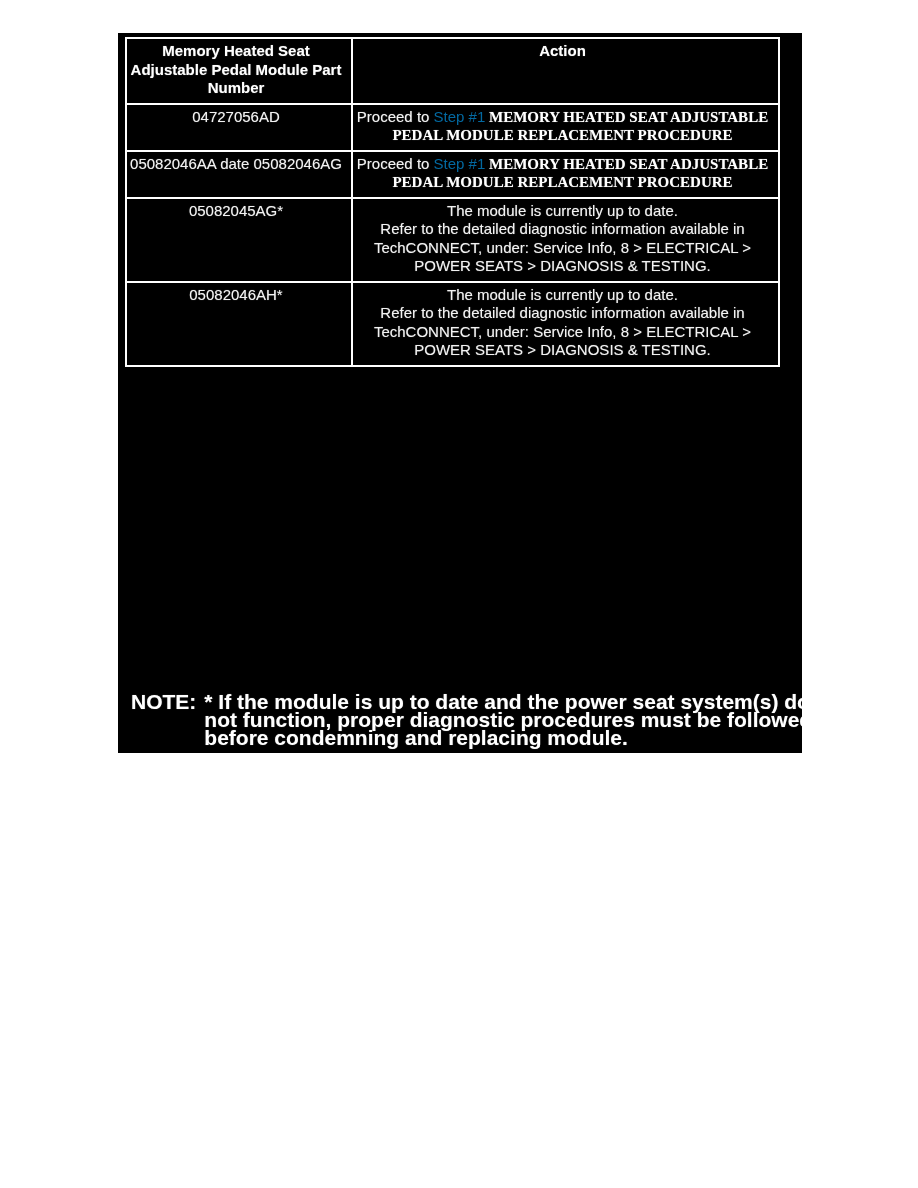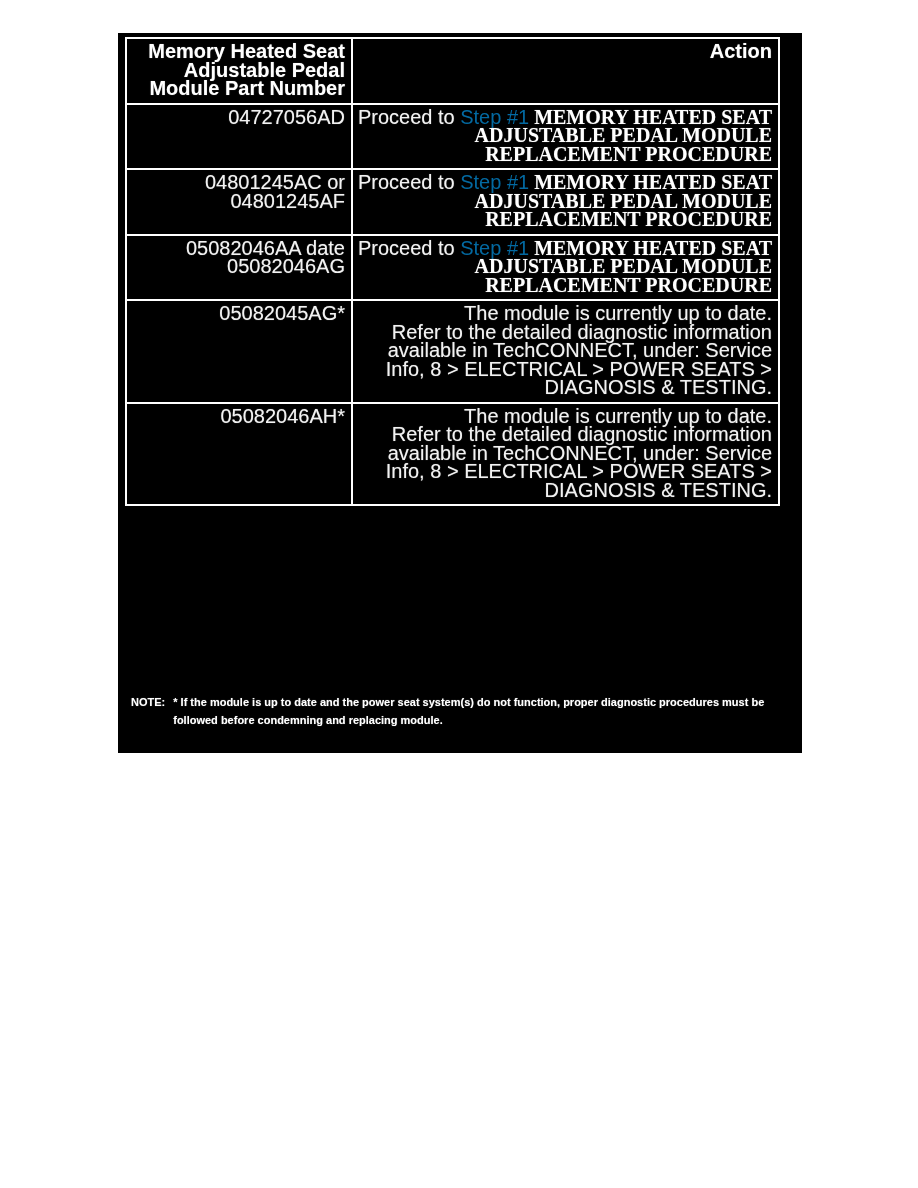--- a/index.html
+++ b/index.html
@@ -29,23 +29,23 @@
     border-collapse: collapse;
     table-layout: fixed;
     width: 653px;
     margin: 4px 0 0 7px;
     background: #000000;
   }
   .module-table th,
   .module-table td {
     border: 2px solid #ffffff;
     vertical-align: top;
-    text-align: right;
+    text-align: center;
     padding: 3px 6px 5px 0;
-    font-size: 20px;
+    font-size: 15px;
     line-height: 18.5px;
     color: #f2f2f2;
     font-weight: normal;
     text-shadow: 0 0 1px rgba(255,255,255,0.45);
     overflow: hidden;
   }
   .module-table th {
     font-weight: bold;
     color: #ffffff;
   }
@@ -63,21 +63,21 @@
     font-family: Liberation Serif, serif;
   }
   .action-line { display: block; }
   .note {
     position: absolute;
     left: 13px;
     top: 660px;
     display: flex;
     font-weight: bold;
     color: #ffffff;
-    font-size: 11px;
+    font-size: 21px;
     line-height: 18px;
     text-shadow: 0 0 1px rgba(255,255,255,0.45);
   }
   .note-label { margin-right: 8px; white-space: nowrap; }
   .note-text  { width: 612px; }
 </style>
 </head>
 <body>
 
 <div class="page">
@@ -93,24 +93,20 @@
           <tr>
         <th>Memory Heated Seat Adjustable Pedal Module Part Number</th>
         <th>Action</th>
       </tr>
 
       <tr>
         <td>04727056AD</td>
         <td><span>Proceed to </span><span class="step-link">Step #1</span><span class="proc-bold"> MEMORY HEATED SEAT ADJUSTABLE PEDAL MODULE REPLACEMENT PROCEDURE</span></td>
       </tr>
 
-      <tr>
-        <td>04801245AC or 04801245AF</td>
-        <td><span>Proceed to </span><span class="step-link">Step #1</span><span class="proc-bold"> MEMORY HEATED SEAT ADJUSTABLE PEDAL MODULE REPLACEMENT PROCEDURE</span></td>
-      </tr>
 
 
       <tr>
         <td>05082046AA date 05082046AG</td>
         <td><span>Proceed to </span><span class="step-link">Step #1</span><span class="proc-bold"> MEMORY HEATED SEAT ADJUSTABLE PEDAL MODULE REPLACEMENT PROCEDURE</span></td>
       </tr>
 
 
       <tr>
         <td>05082045AG*</td>

